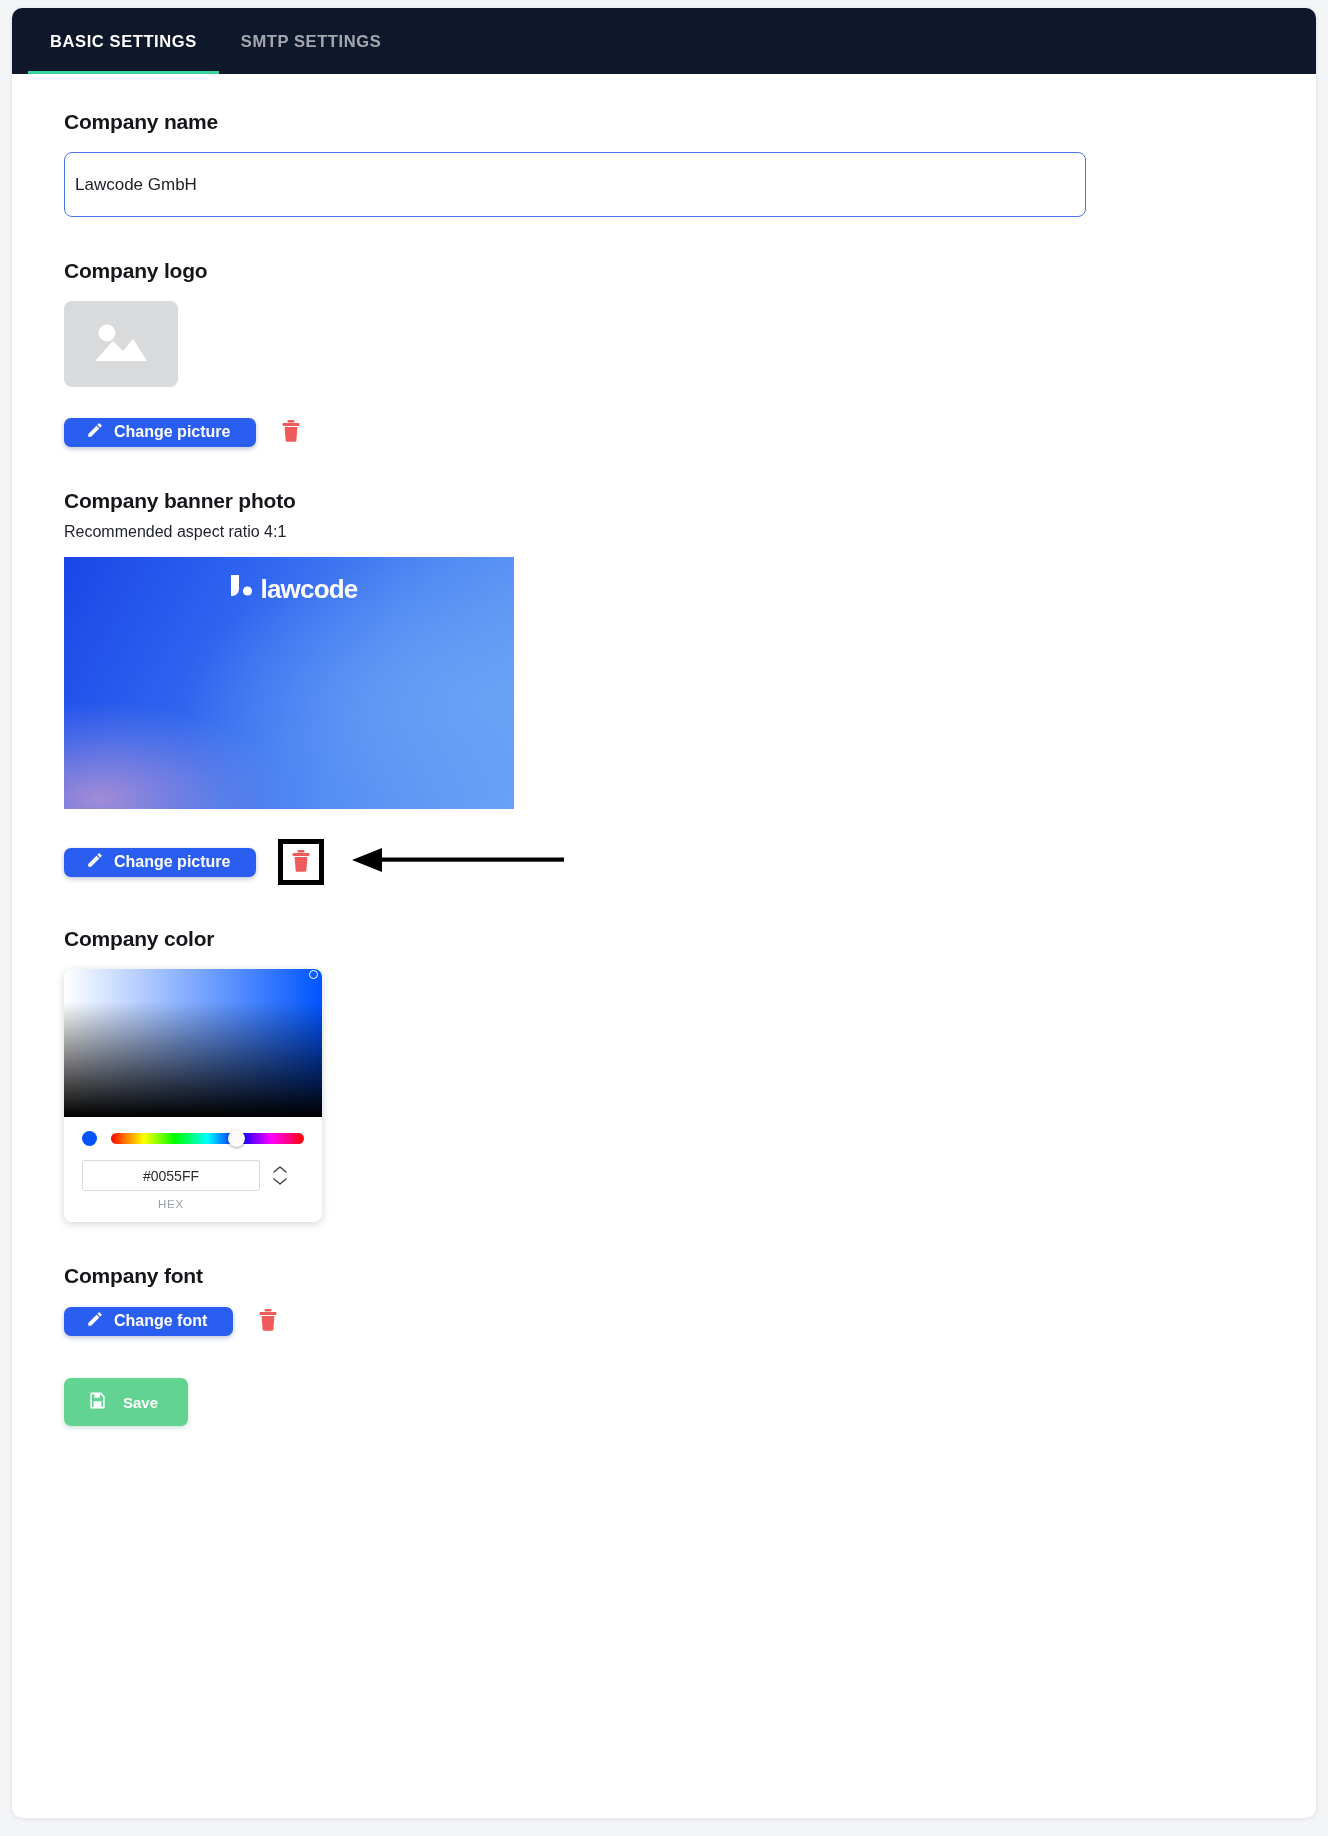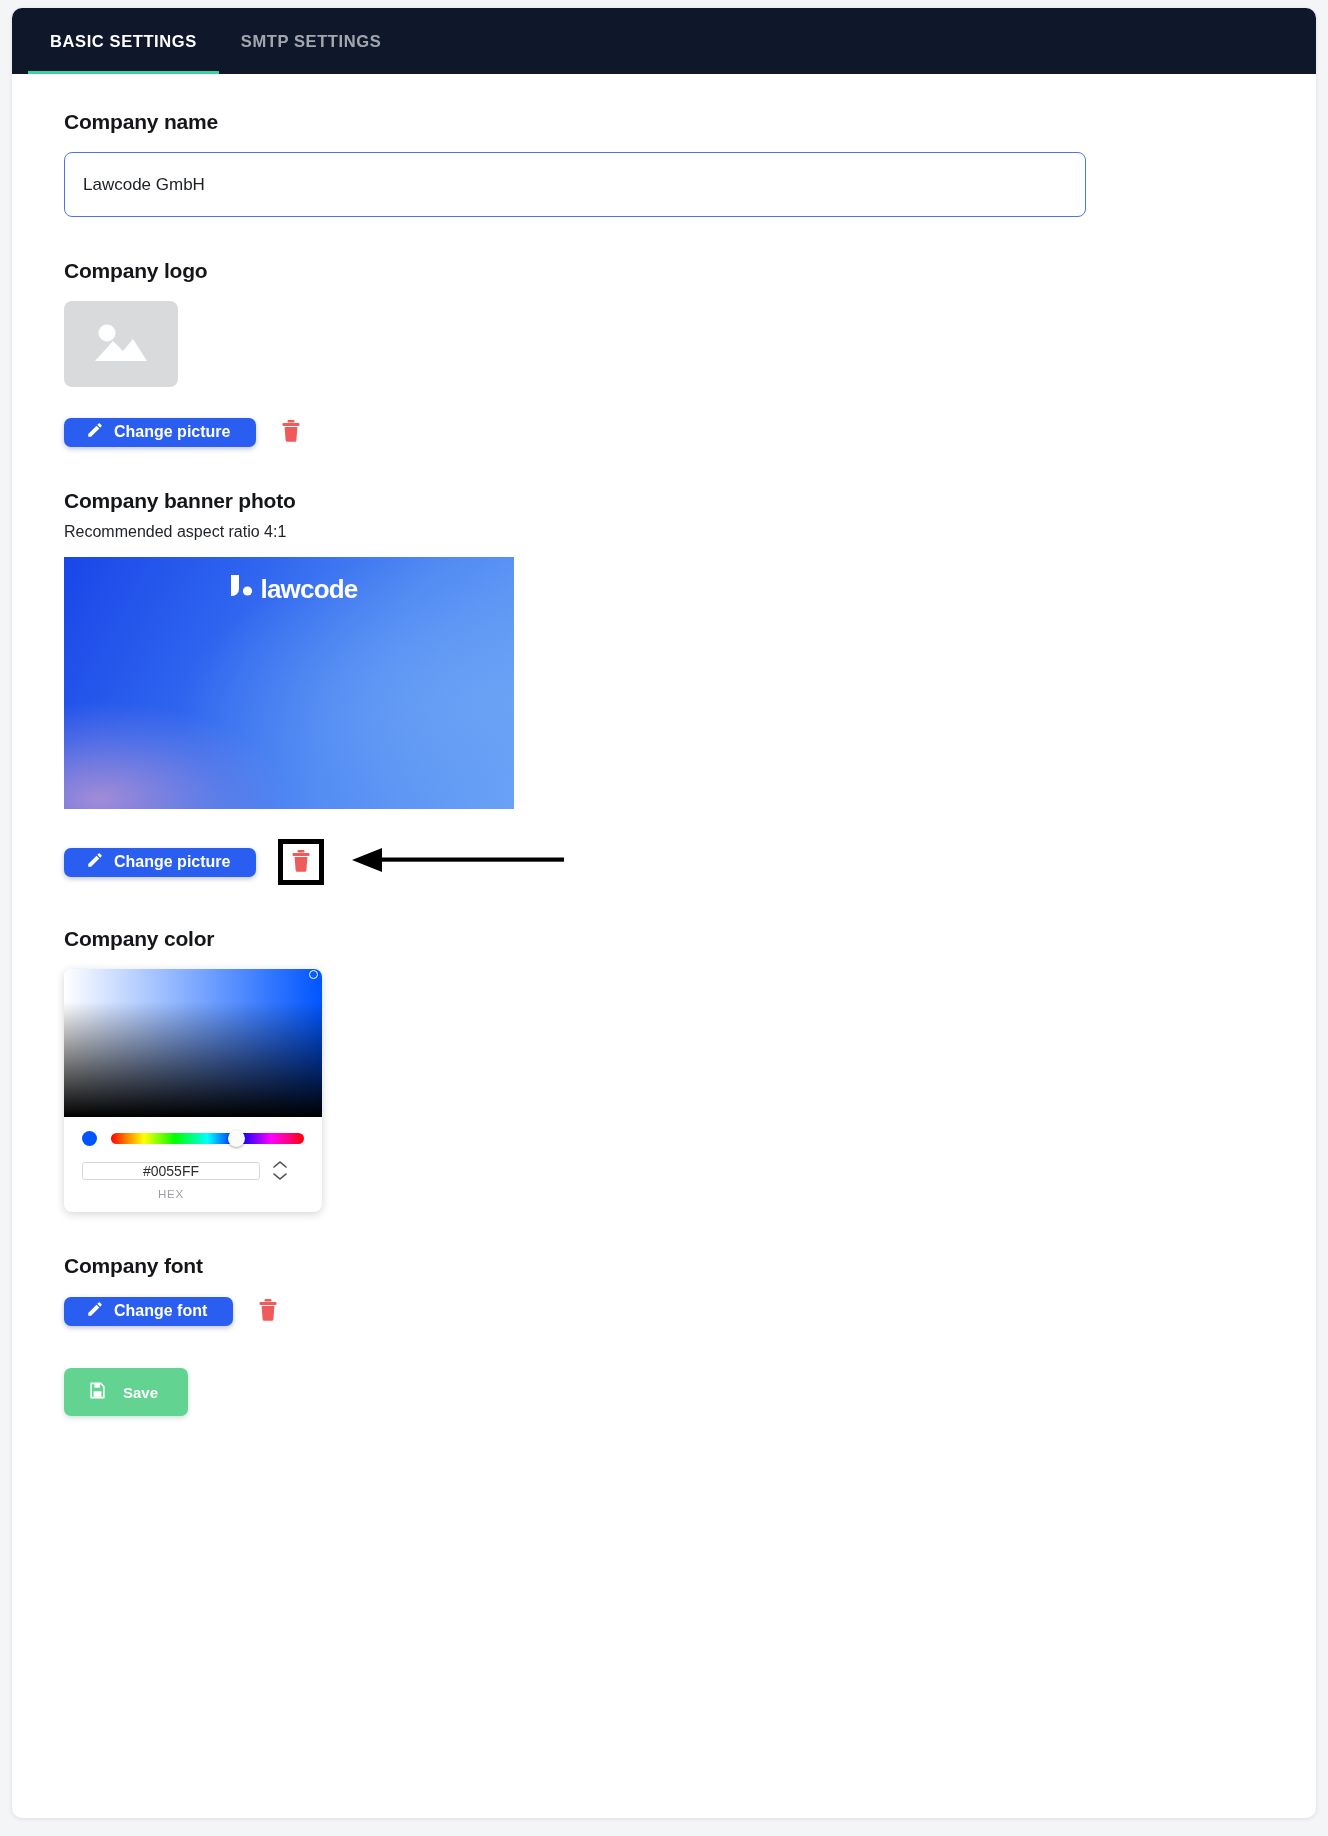--- a/index.html
+++ b/index.html
@@ -84,21 +84,21 @@
     display: block;
     box-sizing: border-box;
     width: 1022px;
     height: 65px;
     border: 1px solid #4b76e8;
     border-radius: 8px;
     background: #fff;
     font-family: "Liberation Sans", sans-serif;
     font-size: 17px;
     color: #1c1f24;
-    padding: 0 18px;
+    padding: 0 10px;
     outline: none;
   }
 
   .gap-lg { height: 42px; }
   .gap-md { height: 30px; }
 
   
   .logo-box {
     width: 114px;
     height: 86px;
@@ -268,21 +268,21 @@
   }
   .hex-row {
     display: flex;
     align-items: center;
     gap: 12px;
     margin-top: 14px;
   }
   .hex-input {
     box-sizing: border-box;
     width: 178px;
-    height: 18px;
+    height: 31px;
     border: 1px solid #d8d8d8;
     border-radius: 3px;
     text-align: center;
     font-family: "Liberation Sans", sans-serif;
     font-size: 14px;
     color: #2c2c2c;
     background: #fff;
     outline: none;
   }
   .stepper {

